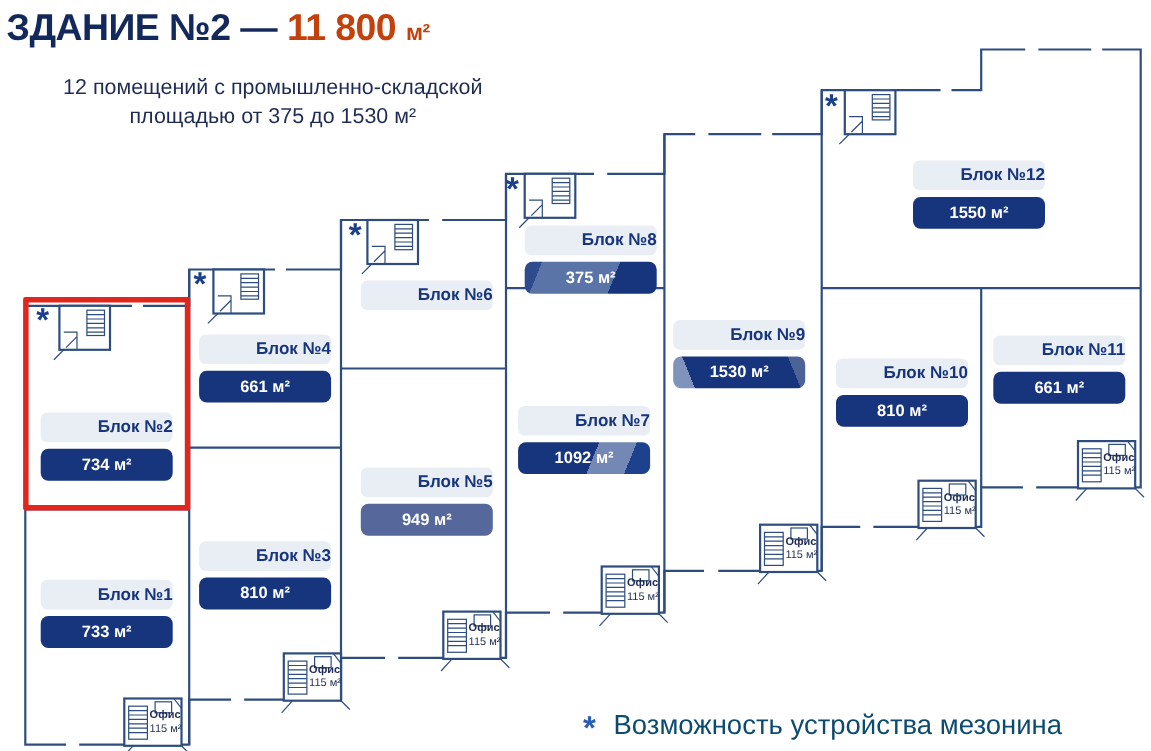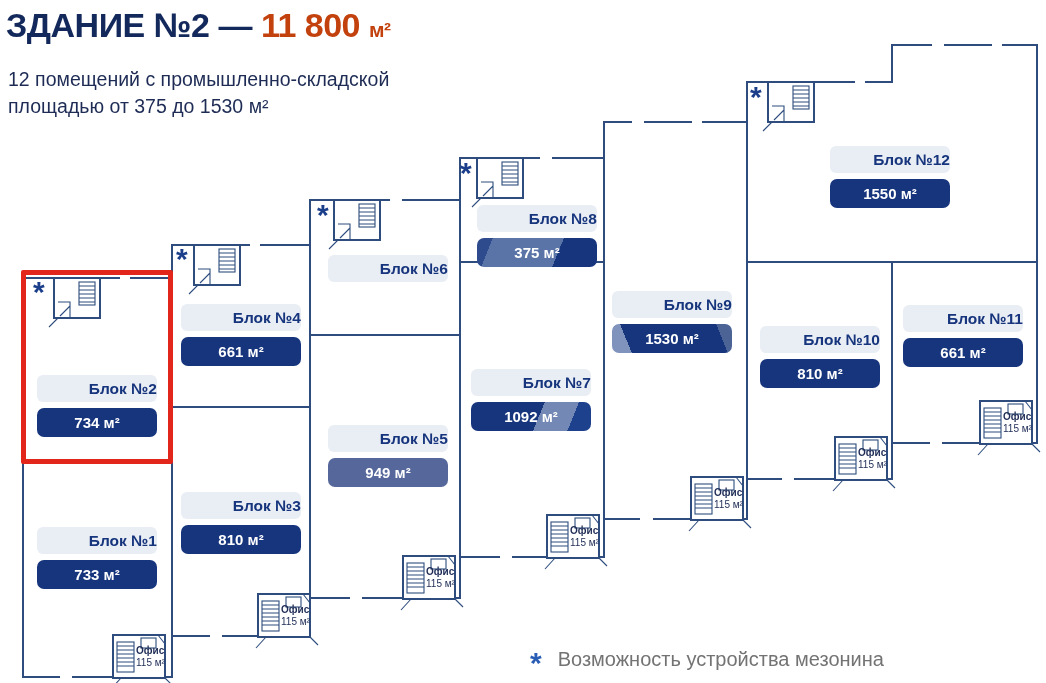--- a/index.html
+++ b/index.html
@@ -5,21 +5,21 @@
   html,body{margin:0;padding:0;background:#fff;}
   #stage{
     position:relative;width:1046px;height:683px;background:#fff;overflow:hidden;
     font-family:"Liberation Sans","DejaVu Sans",sans-serif;
   }
   .abs{position:absolute;}
   
   #title{left:6px;top:6px;font-size:34px;font-weight:800;letter-spacing:-0.5px;color:#14295b;white-space:nowrap;}
   #title .blue{color:#c2410c;}
   #title .unit{font-size:21px;}
-  #subtitle{left:8px;top:66px;width:480px;font-size:19.5px;line-height:1.4;color:#1e2c55;}
+  #subtitle{left:8px;top:66px;width:480px;font-size:19.5px;line-height:1.4;color:#1e2c55;text-align:center;}
   
   svg{position:absolute;left:0;top:0;}
   .wall{stroke:#2e4d7e;stroke-width:2;fill:none;}
   .thin{stroke:#2e4d7e;stroke-width:1.1;fill:none;}
   .gap{stroke:#ffffff;stroke-width:3.4;fill:none;}
   .icon-bg{fill:#ffffff;stroke:#2e4d7e;stroke-width:2;}
   
   .block{width:120px;}
   .pill-label{
     height:27px;line-height:27px;border-radius:6px;background:#e9edf4;
@@ -38,21 +38,21 @@
   #highlight{
     left:21px;top:270px;width:142px;height:184px;
     border:5px solid #e2261b;border-radius:2px;background:transparent;
   }
   .star{font-size:30px;font-weight:700;color:#1c3f8c;line-height:1;}
   .office-label{font-weight:700;color:#1e2c55;line-height:1.2;}
   .office-label .l1{font-size:10px;}
   .office-label .l2{font-size:10px;font-weight:400;}
   #legend{left:530px;top:640px;display:flex;align-items:center;gap:16px;}
   #legend .mark{font-size:30px;font-weight:700;color:#2a5db4;line-height:1;padding-top:8px;}
-  #legend .txt{font-size:20px;font-weight:500;color:#737373;white-space:nowrap;}
+  #legend .txt{font-size:25px;font-weight:500;color:#0c4a6e;white-space:nowrap;}
 </style>
 </head>
 <body>
 
 <div id="stage">
 
   <svg width="1046" height="683" viewBox="0 0 1046 683">
     <defs>
 
       <g id="ob">

